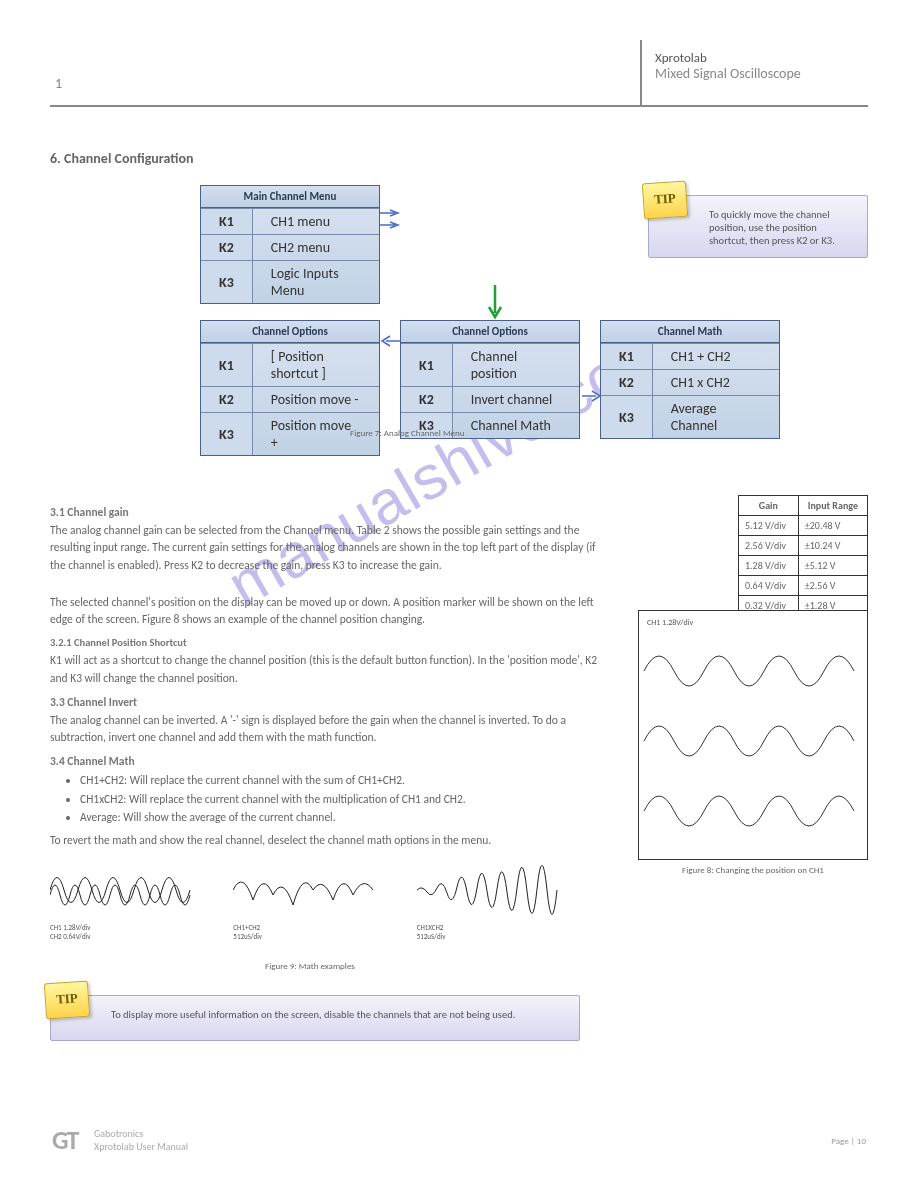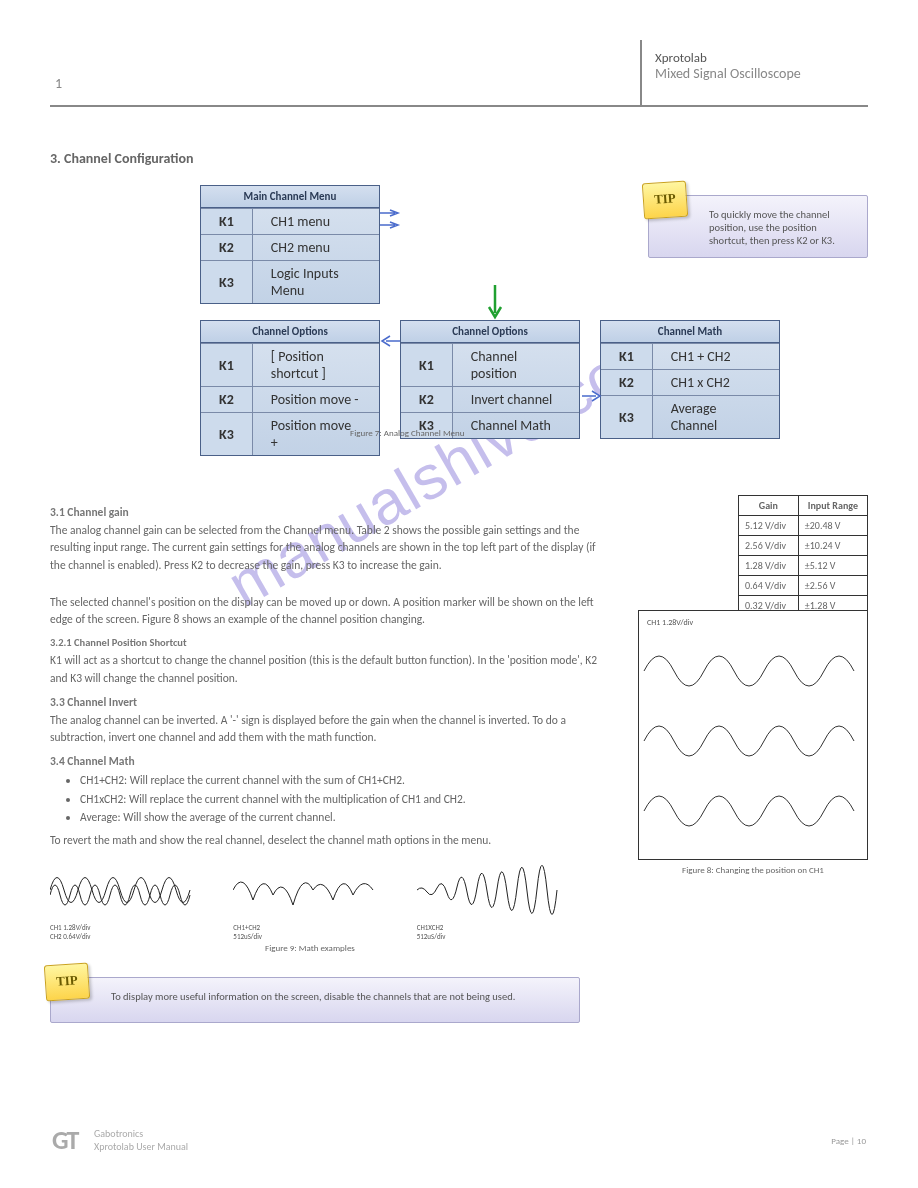--- a/index.html
+++ b/index.html
@@ -138,21 +138,21 @@
 <div class="header-left">1</div>
 <div class="header-right">
   <div class="title">Xprotolab</div>
   <div class="sub">Mixed Signal Oscilloscope</div>
 </div>
 
 <div class="watermark">manualshive.com</div>
 
 <div class="content">
 
-  <div class="section-title">3. Channel Configuration</div>
+  <div class="section-title">6. Channel Configuration</div>
 
   <div class="diagram-area">
 
     <div class="menu-box" style="left:150px; top:10px; width:180px;">
       <div class="hdr">Main Channel Menu</div>
       <table>
         <tbody>
             <tr>
               <td class="k">K1</td>
               <td>CH1 menu</td>
@@ -362,21 +362,21 @@
 512uS/div</div>
     </div>
     <div style="flex:1;">
       <svg width="150" height="60">
           <path d="M0 30 Q5 25 10 32 T20 28 T30 33 T40 27 T50 32 T60 28 T70 31 T80 29 T90 32 T100 28 T110 31 T120 29 T130 30 T140 30" stroke="#222" fill="none"></path>
         </svg>
       <div style="font-size:7px; color:#555; white-space:pre;">CH1XCH2
 512uS/div</div>
     </div>
   </div>
-  <div class="wave-cap" style="width:520px; margin-top:1px;">Figure 9: Math examples</div>
+  <div class="wave-cap" style="width:520px; margin-top:19px;">Figure 9: Math examples</div>
 
   <div style="width:530px; margin-top:24px;">
     <div class="tipbox">
       <div class="tip-icon">TIP</div>
       <span>To display more useful information on the screen, disable the channels that are not being used.</span>
     </div>
   </div>
 
 </div>
 

